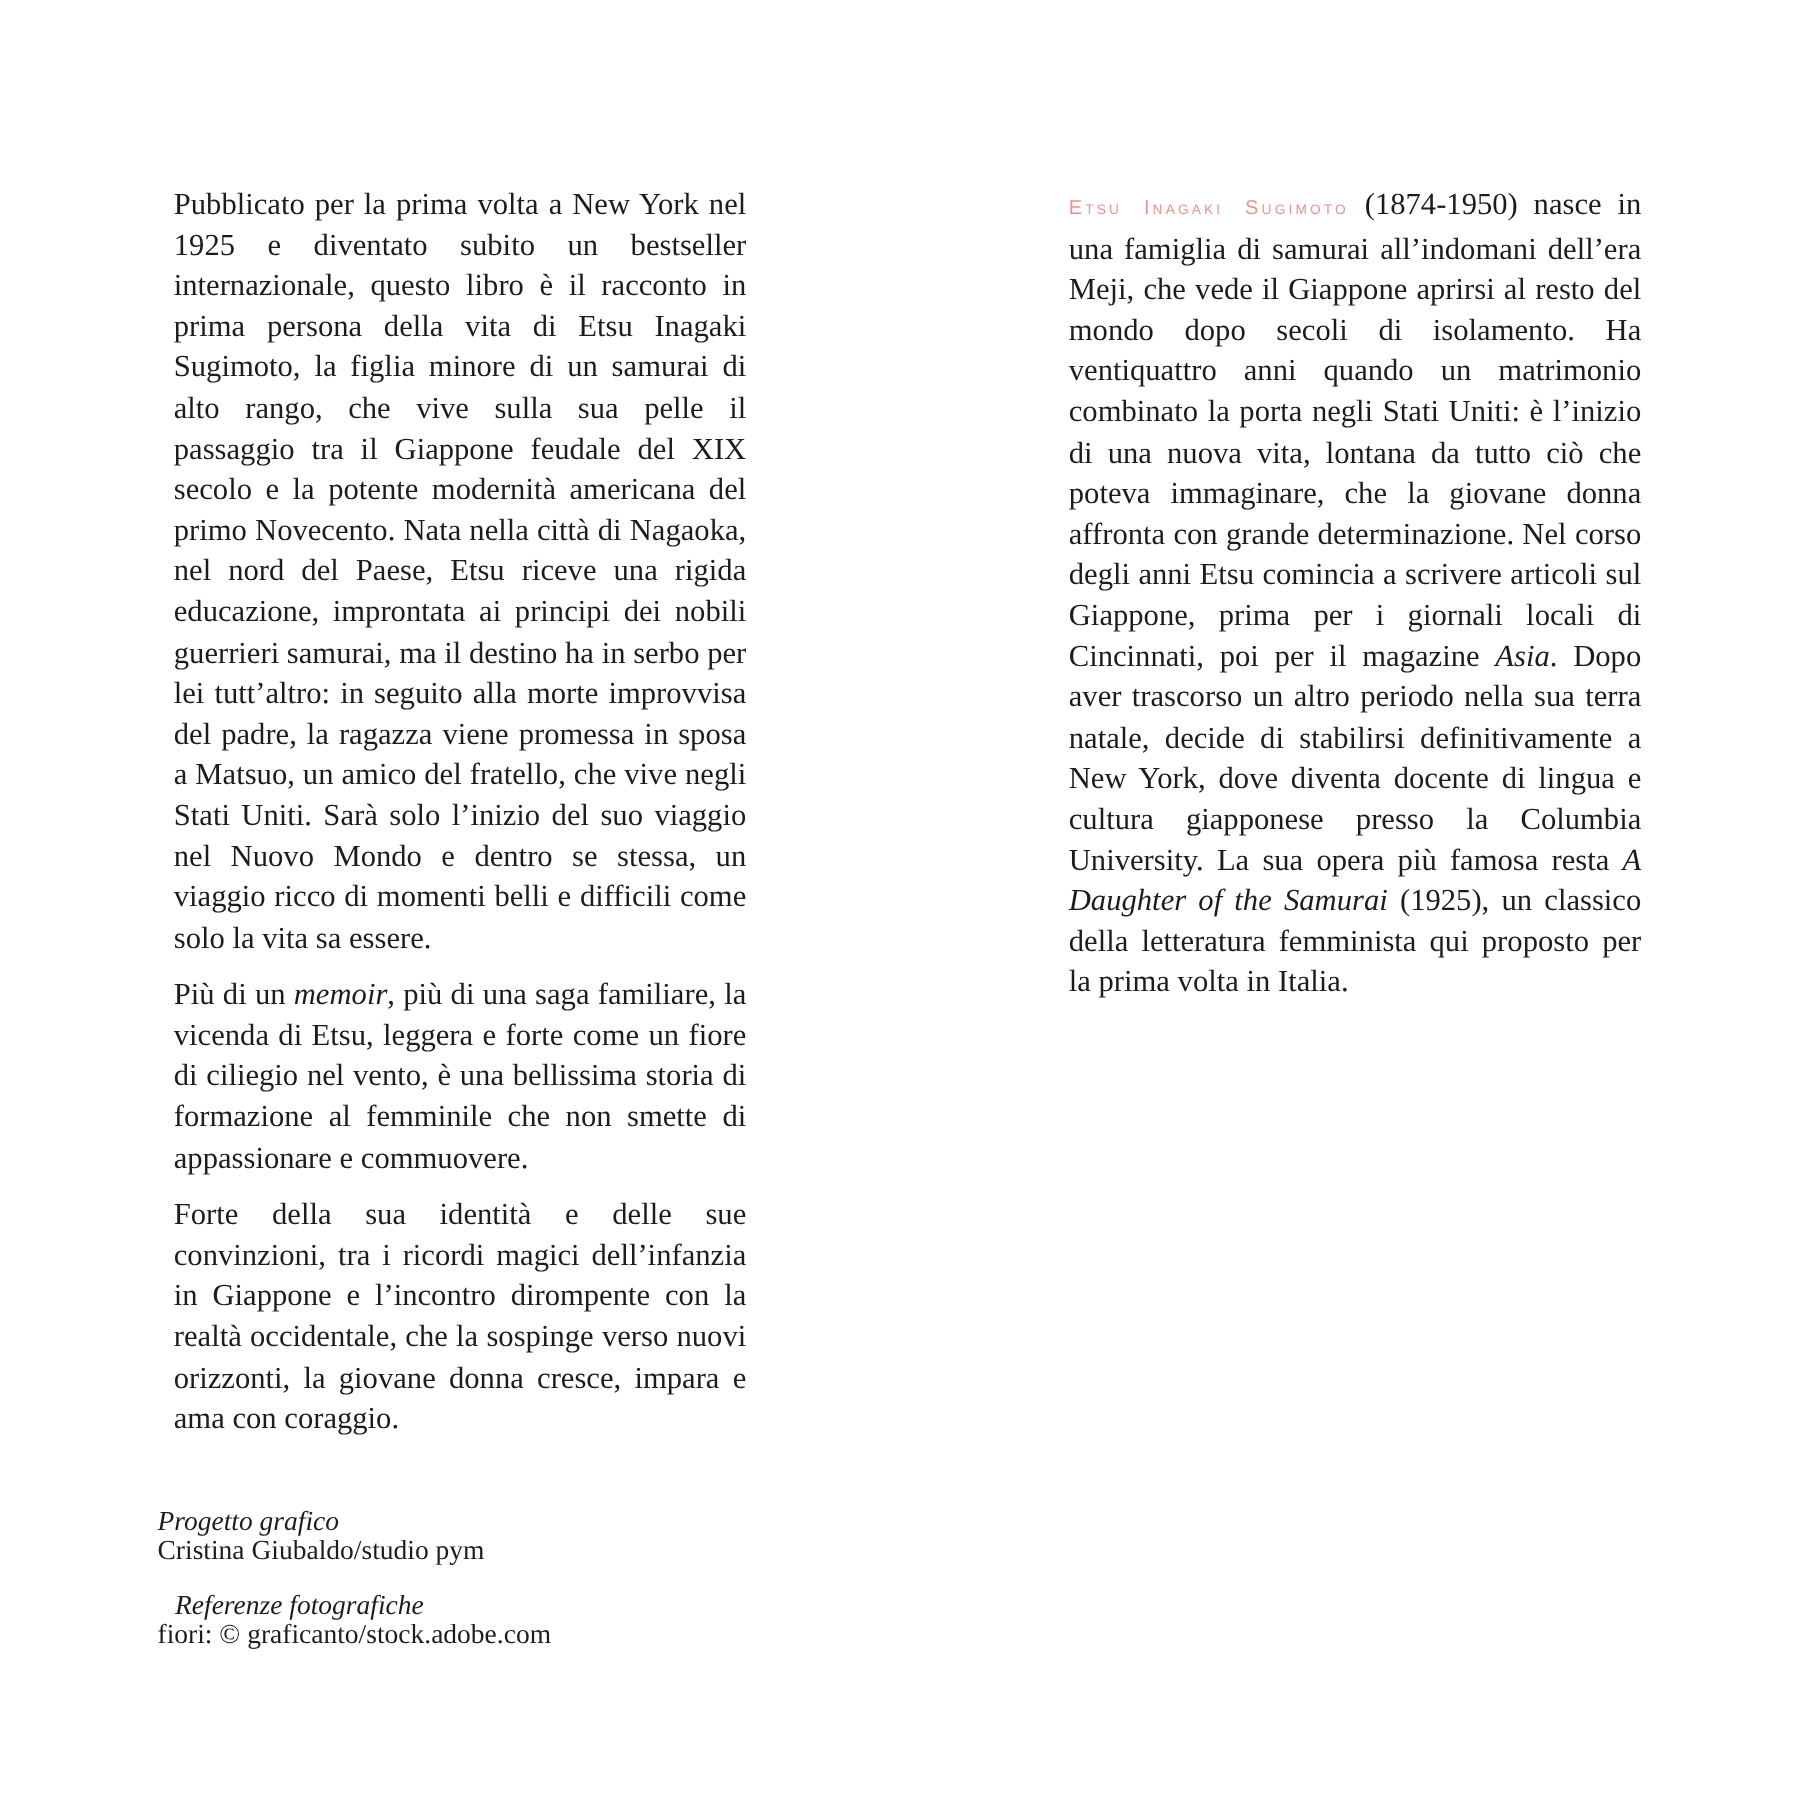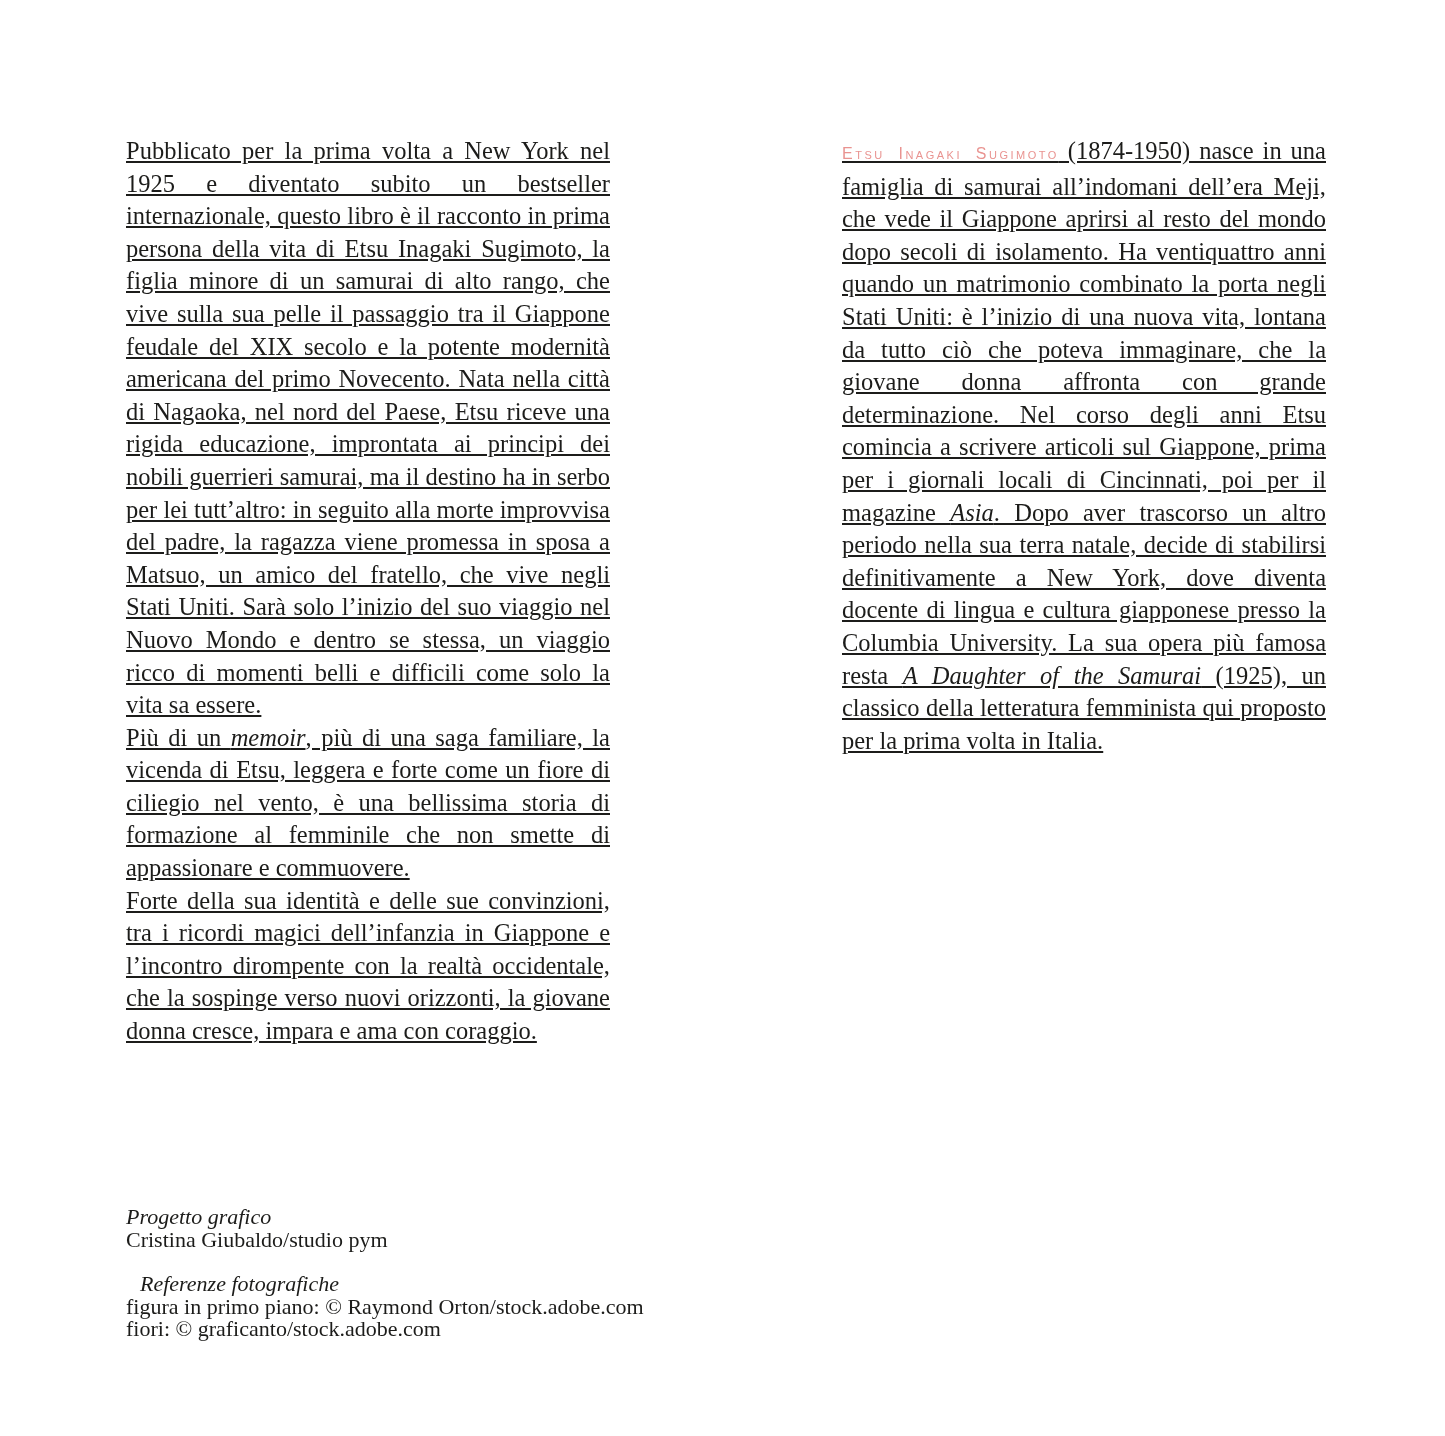--- a/index.html
+++ b/index.html
@@ -21,23 +21,22 @@
     width: 484px;
     text-align: justify;
     font-size: 24.5px;
     line-height: 32.6px;
     hyphens: auto;
     -webkit-hyphens: auto;
   }
   .column-left  { left: 126px; }
   .column-right { left: 842px; }
   .para {
-    margin: 0;
+    margin: 13px;
     padding: 0;
-    text-decoration: underline;
   }
   .seg-italic { font-style: italic; }
   .seg-smallcaps {
     font-family: "Liberation Sans", sans-serif;
     font-variant: small-caps;
     letter-spacing: 2.5px;
     word-spacing: 4px;
     font-size: 16px;
   }
   .credits {
@@ -63,17 +62,16 @@
     </section>
 
   <section class="column column-right">
       <p class="para"><span class="seg-smallcaps" style="color: rgb(233, 147, 144);">Etsu Inagaki Sugimoto</span><span> (1874-1950) nasce in una famiglia di samurai all’indomani dell’era Meji, che vede il Giappone aprirsi al resto del mondo dopo secoli di isolamento. Ha ventiquattro anni quando un matrimonio combinato la porta negli Stati Uniti: è l’inizio di una nuova vita, lontana da tutto ciò che poteva immaginare, che la giovane donna affronta con grande determinazione. Nel corso degli anni Etsu comincia a scrivere articoli sul Giappone, prima per i giornali locali di Cincinnati, poi per il magazine </span><span class="seg-italic">Asia</span><span>. Dopo aver trascorso un altro periodo nella sua terra natale, decide di stabilirsi definitivamente a New York, dove diventa docente di lingua e cultura giapponese presso la Columbia University. La sua opera più famosa resta </span><span class="seg-italic">A Daughter of the Samurai</span><span> (1925), un classico della letteratura femminista qui proposto per la prima volta in Italia.</span></p>
     </section>
 
   <footer class="credits">
     <p class="credit-label">Progetto grafico</p>
     <p class="credit-value">Cristina Giubaldo/studio pym</p>
     <p class="credit-label credit-gap">Referenze fotografiche</p>
-    <p class="credit-value">figura in primo piano: © Raymond Orton/stock.adobe.com</p>
     <p class="credit-value">fiori: © graficanto/stock.adobe.com</p>
   </footer>
 
 </main>
 
 </body></html>

